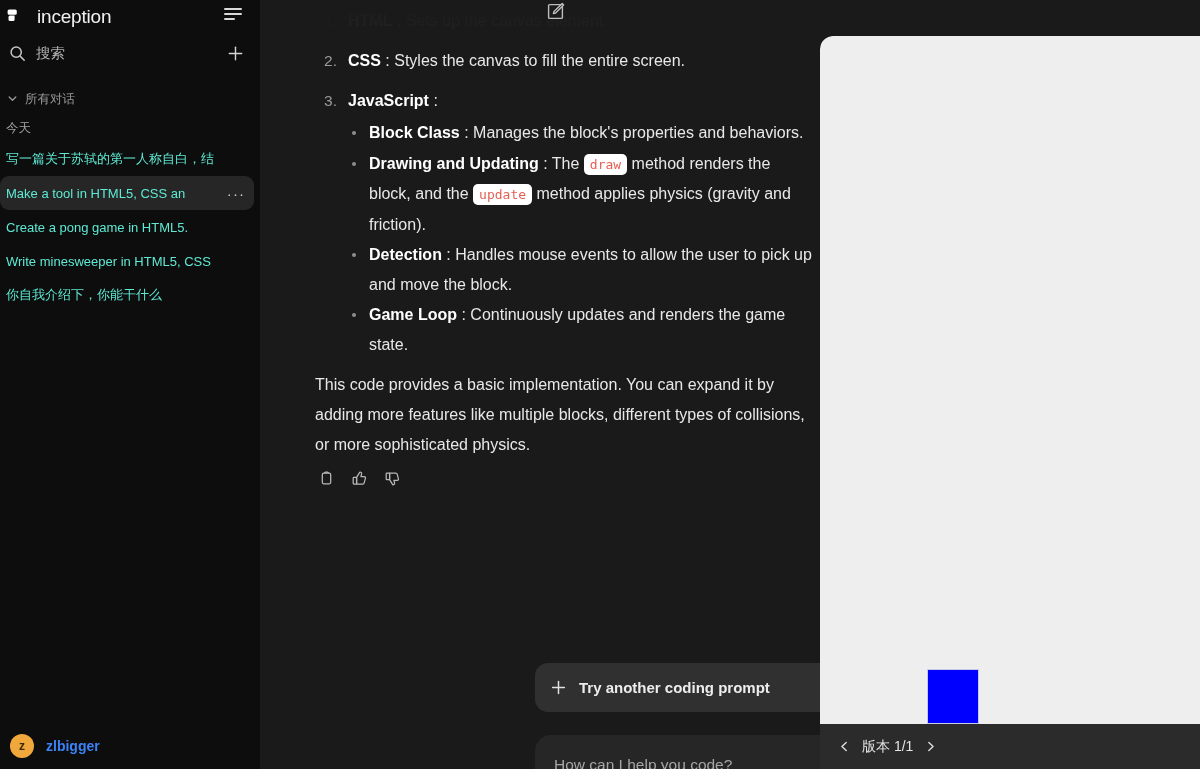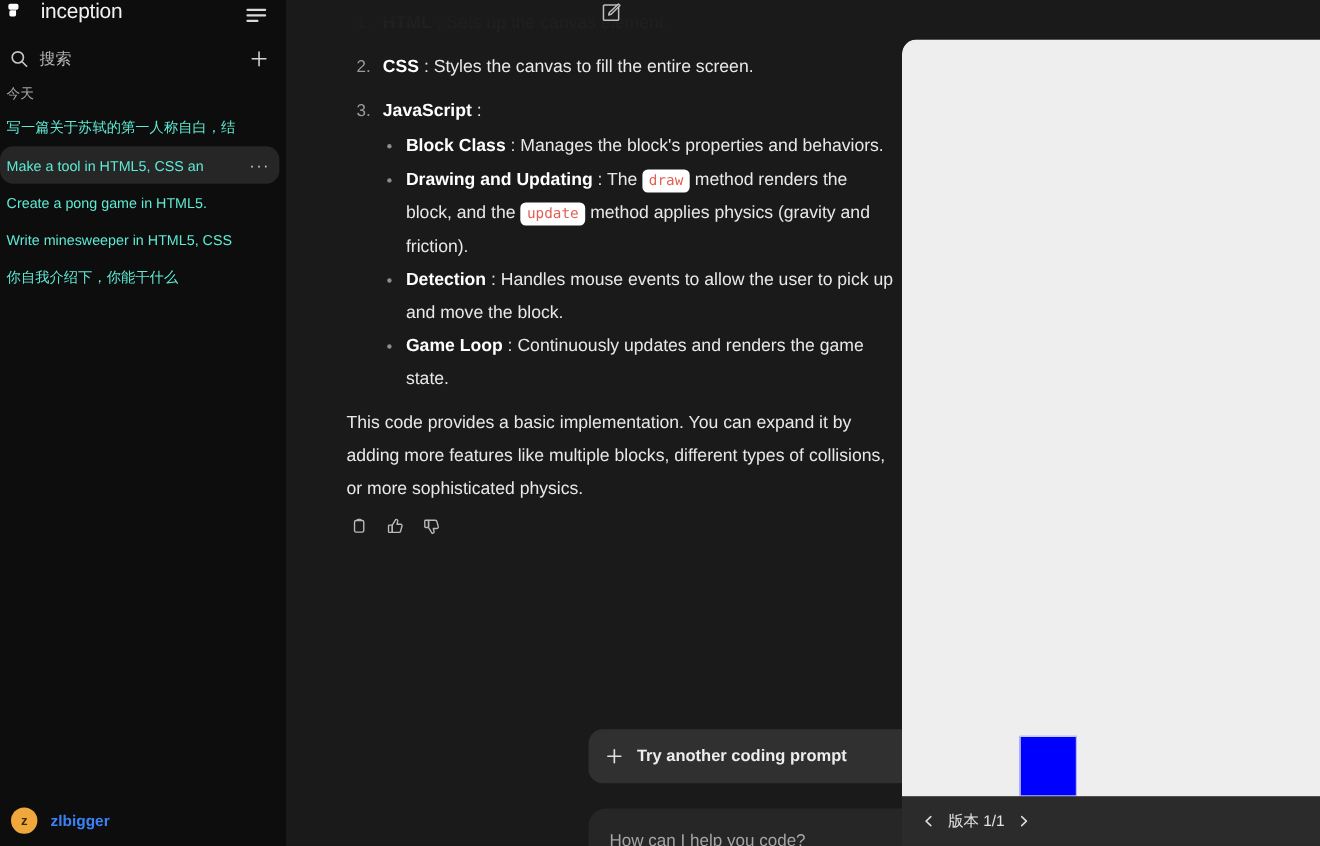--- a/index.html
+++ b/index.html
@@ -14,21 +14,21 @@
   
   .sidebar {
     width: 260px; height: 769px;
     background: #0d0d0d;
     flex: 0 0 260px;
     position: relative;
     overflow: hidden;
   }
   .sb-top {
     height: 28px;
-    display: flex; align-items: flex-start;
+    display: flex; align-items: flex-end;
     padding: 0 10px 0 6px;
     position: relative;
   }
   .logo-wrap { display: flex; align-items: center; gap: 9px; }
   .logo-mark { width: 22px; height: 22px; position: relative; display:block; }
   .logo-word {
     color: #f2f2f2; font-size: 19px; letter-spacing: -0.2px;
     font-weight: 400; line-height: 1;
     position: relative; top: -1px;
   }
@@ -77,21 +77,21 @@
   .chat-item {
     height: 34px;
     display: flex; align-items: center;
     padding: 0 6px 0 6px;
     margin: 0 6px 0 0;
     border-radius: 9px;
     position: relative;
     cursor: pointer;
     overflow: hidden;
   }
-  .chat-item.active { background: #262626; border-radius: 12px; }
+  .chat-item.active { background: #262626; }
   .chat-title {
     color: #5eead4; font-size: 13px;
     white-space: nowrap;
     flex: 1;
     overflow: visible;
   }
   .chat-dots {
     flex: 0 0 auto; width: 24px; text-align: center;
     color: #c9c9c9; font-size: 15px; letter-spacing: 1.2px;
     position: relative; z-index: 2;
@@ -287,20 +287,28 @@
       </span>
       <span class="search-text">搜索</span>
       <span class="plus-btn">
         <svg width="17" height="17" viewBox="0 0 17 17" stroke="#d6d6d6" stroke-width="1.4" stroke-linecap="round">
           <line x1="8.5" y1="2.3" x2="8.5" y2="14.7"></line>
             <line x1="2.3" y1="8.5" x2="14.7" y2="8.5"></line>
         </svg>
       </span>
     </div>
 
+    <div class="sb-section">
+      <span>
+        <svg width="11" height="11" viewBox="0 0 11 11" fill="none" stroke="#9a9a9a" stroke-width="1.3" stroke-linecap="round" stroke-linejoin="round">
+          <polyline points="2.2,4 5.5,7.3 8.8,4"></polyline>
+        </svg>
+      </span>
+      <span class="sb-section-label">所有对话</span>
+    </div>
 
     <div class="sb-daygroup">今天</div>
 
     <div class="chat-list">
       <div class="chat-item">
         <span class="chat-title">写一篇关于苏轼的第一人称自白，结</span>
       </div>
       <div class="chat-item active">
         <span class="chat-title">Make a tool in HTML5, CSS an</span>
         <span class="chat-dots">···</span>

